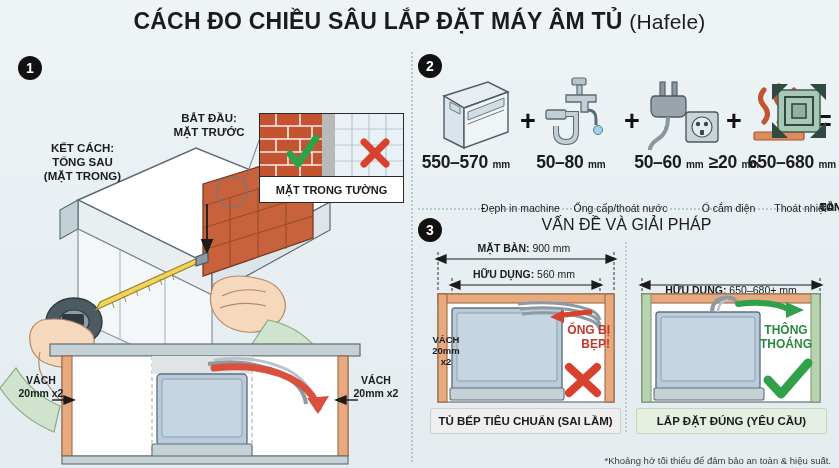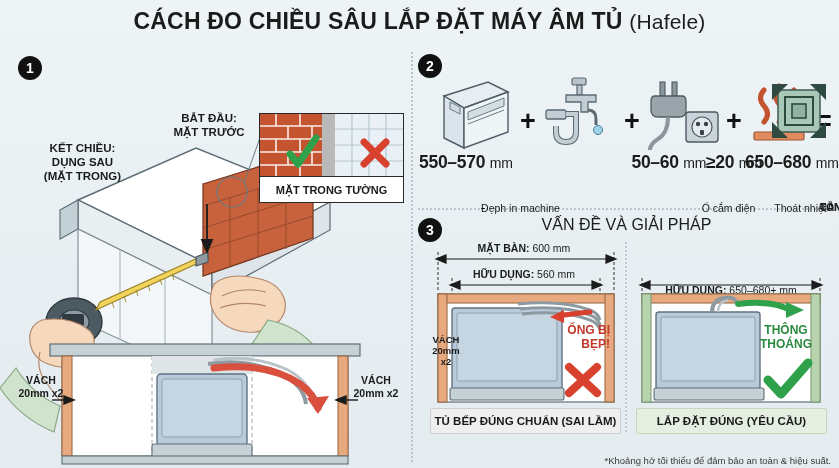--- a/index.html
+++ b/index.html
@@ -51,21 +51,21 @@
   .v20r{position:absolute;left:343px;top:322px;width:66px;font-size:10.5px;font-weight:bold;text-align:center;line-height:1.2;}
 
   
   .p2{position:absolute;left:414px;top:52px;width:425px;height:156px;}
   .eqrow{position:absolute;left:10px;top:22px;width:415px;height:78px;}
   .eqitem{position:absolute;top:0;height:78px;display:flex;align-items:flex-end;justify-content:center;}
   .opsym{position:absolute;top:34px;font-size:27px;font-weight:bold;line-height:1;color:#111;}
   .numrow{position:absolute;left:0;top:100px;width:425px;height:56px;}
   .numblk{position:absolute;top:0;text-align:center;}
   .numblk .big{font-size:17.5px;font-weight:bold;letter-spacing:-.3px;white-space:nowrap;}
-  .numblk .big .u{font-size:14px;font-weight:normal;letter-spacing:0;}
+  .numblk .big .u{font-size:10px;font-weight:bold;letter-spacing:0;}
   .numblk .sub{font-size:10.5px;margin-top:20px;line-height:1.15;white-space:nowrap;}
   .numblk .sub.bold{font-weight:bold;font-size:10px;white-space:normal;}
 
   
   .p3{position:absolute;left:414px;top:212px;width:425px;height:256px;}
   .p3title{position:absolute;left:0;top:4px;width:425px;text-align:center;font-size:16px;font-weight:normal;}
   .sub{position:absolute;top:30px;width:205px;height:200px;}
   .subL{left:8px;}
   .subR{left:214px;}
   .subdiv{position:absolute;left:211px;top:30px;height:190px;border-left:2px dotted #c0ced3;}
@@ -207,22 +207,22 @@
         <g stroke="#1c1c1c" stroke-width="1.4" fill="#1c1c1c">
           <line x1="52" y1="348" x2="72" y2="348"></line>
           <polygon points="74,348 64,344 64,352"></polygon>
           <line x1="358" y1="348" x2="338" y2="348"></line>
           <polygon points="336,348 346,344 346,352"></polygon>
         </g>
       </g>
     </svg>
 
     <div class="kt">
-      <div>KẾT CHIỀU:</div>
-      <div>DỤNG SAU</div>
+      <div>KẾT CÁCH:</div>
+      <div>TỔNG SAU</div>
       <div>(MẶT TRONG)</div>
     </div>
 
     <div class="bd">
       <div>BẮT ĐẦU:</div>
       <div>MẶT TRƯỚC</div>
     </div>
 
     <div class="inset">
       <div class="imgrow">
@@ -357,20 +357,27 @@
     <div class="numrow">
 
       <div class="numblk" style="left:4px;width:96px;">
         <div class="big">
           <span>550–570</span>
           <span class="u">mm</span>
         </div>
         <div class="sub">Đẹph in machine</div>
       </div>
 
+      <div class="numblk" style="left:104px;width:106px;">
+        <div class="big">
+          <span>50–80</span>
+          <span class="u">mm</span>
+        </div>
+        <div class="sub">Ống cấp/thoát nước</div>
+      </div>
 
       <div class="numblk" style="left:212px;width:86px;">
         <div class="big">
           <span>50–60</span>
           <span class="u">mm</span>
         </div>
         <div class="sub">Ổ cắm điện</div>
       </div>
 
       <div class="numblk" style="left:284px;width:72px;">
@@ -395,21 +402,21 @@
   <div class="p3">
     <div class="badge" style="left:4px;top:6px;">3</div>
     <div class="p3title">VẤN ĐỀ VÀ GIẢI PHÁP</div>
 
     <div class="subdiv"></div>
 
     <div class="sub subL">
 
       <div class="dimtxt" style="left:12px;top:0;width:180px;">
         <b>MẶT BÀN:</b>
-        <span>600 mm</span>
+        <span>900 mm</span>
       </div>
       <div class="dimtxt" style="left:12px;top:26px;width:180px;">
         <b>HỮU DỤNG:</b>
         <span>560 mm</span>
       </div>
 
       <svg style="position:absolute;left:0;top:0;" width="205" height="200" viewBox="0 0 205 200">
 
         <g stroke="#1c1c1c" stroke-width="1.2" fill="#1c1c1c">
           <line x1="16" y1="17" x2="192" y2="17"></line>
@@ -456,21 +463,21 @@
 
       <div class="warn" style="left:124px;top:82px;width:64px;text-align:right;">
         <div>ỐNG BỊ</div>
         <div>BẸP!</div>
       </div>
 
       <svg style="position:absolute;left:140px;top:118px;" width="42" height="40" viewBox="0 0 42 40">
         <path d="M7 7 L35 33 M35 7 L7 33" stroke="#d9412f" stroke-width="8" stroke-linecap="round"></path>
       </svg>
 
-      <div class="cap3 capL">TỦ BẾP ĐÚNG CHUẨN (SAI LẦM)</div>
+      <div class="cap3 capL">TỦ BẾP TIÊU CHUẨN (SAI LẦM)</div>
     </div>
 
     <div class="sub subR">
 
       <div class="dimtxt" style="left:8px;top:26px;width:190px;margin-top:16px;">
         <b>HỮU DỤNG:</b>
         <span>650–680+ mm</span>
       </div>
 
       <svg style="position:absolute;left:0;top:0;" width="205" height="200" viewBox="0 0 205 200">

